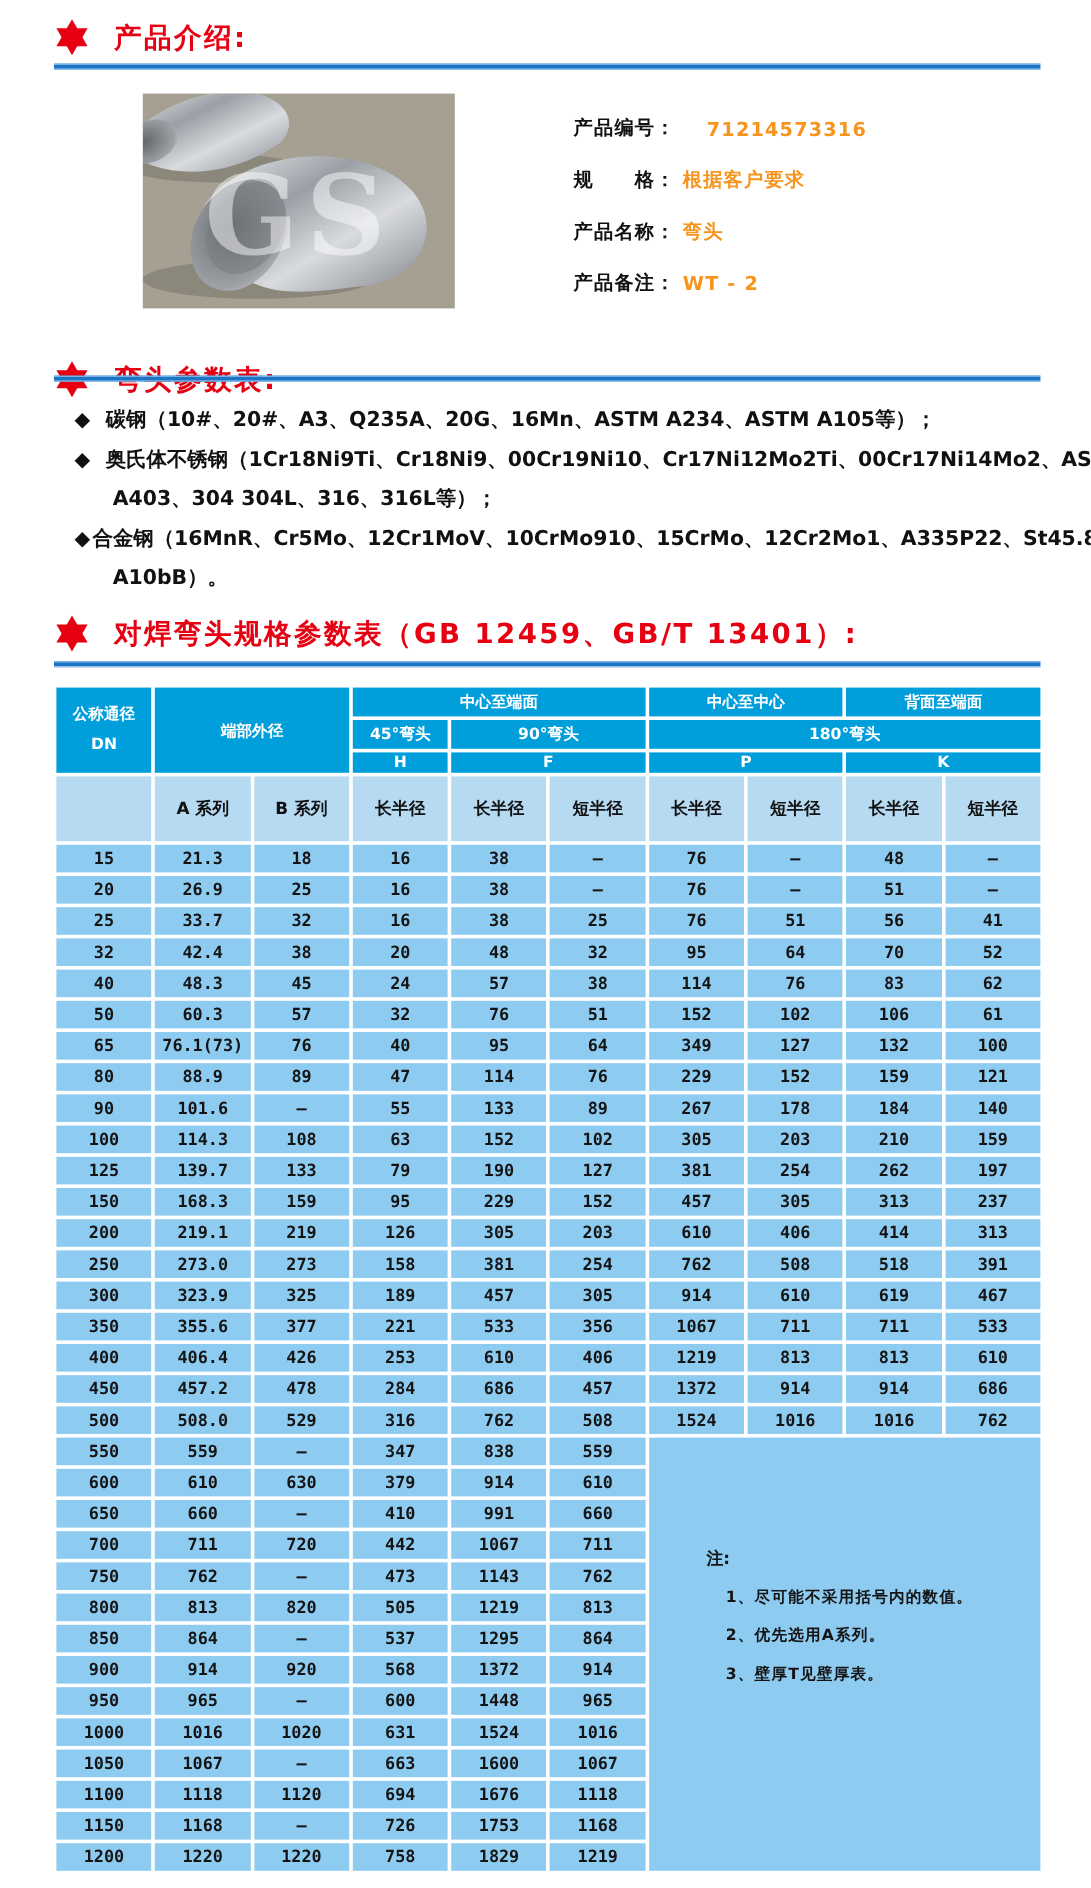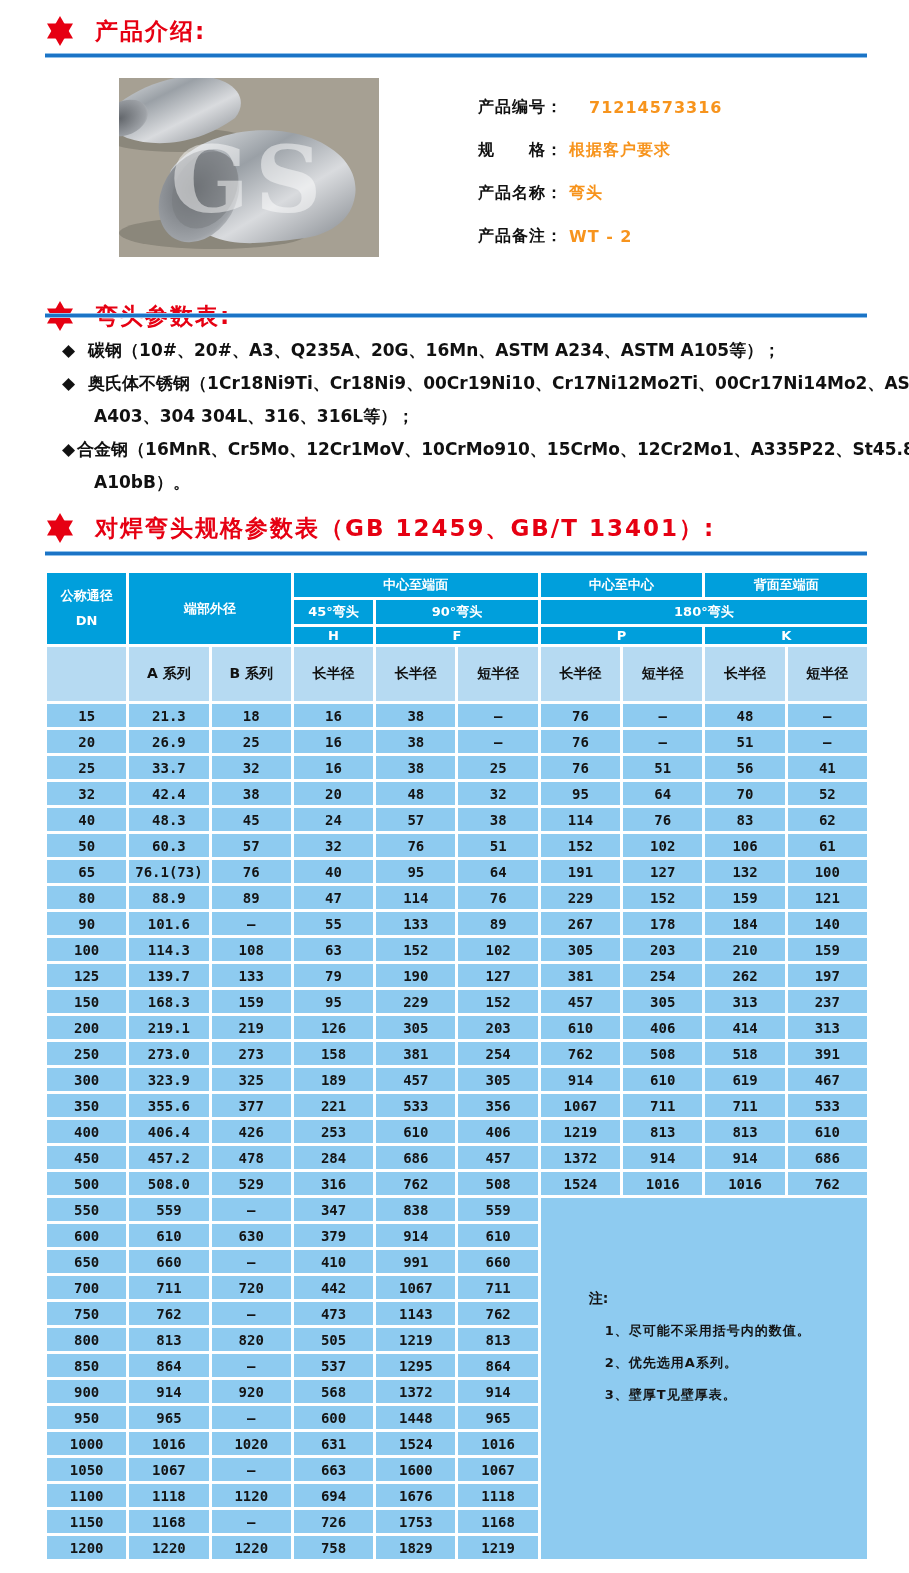--- a/index.html
+++ b/index.html
@@ -263,21 +263,21 @@
           <td>106</td>
           <td>61</td>
         </tr>
         <tr>
           <td>65</td>
           <td>76.1(73)</td>
           <td>76</td>
           <td>40</td>
           <td>95</td>
           <td>64</td>
-          <td>191</td>
+          <td>349</td>
           <td>127</td>
           <td>132</td>
           <td>100</td>
         </tr>
         <tr>
           <td>80</td>
           <td>88.9</td>
           <td>89</td>
           <td>47</td>
           <td>114</td>

